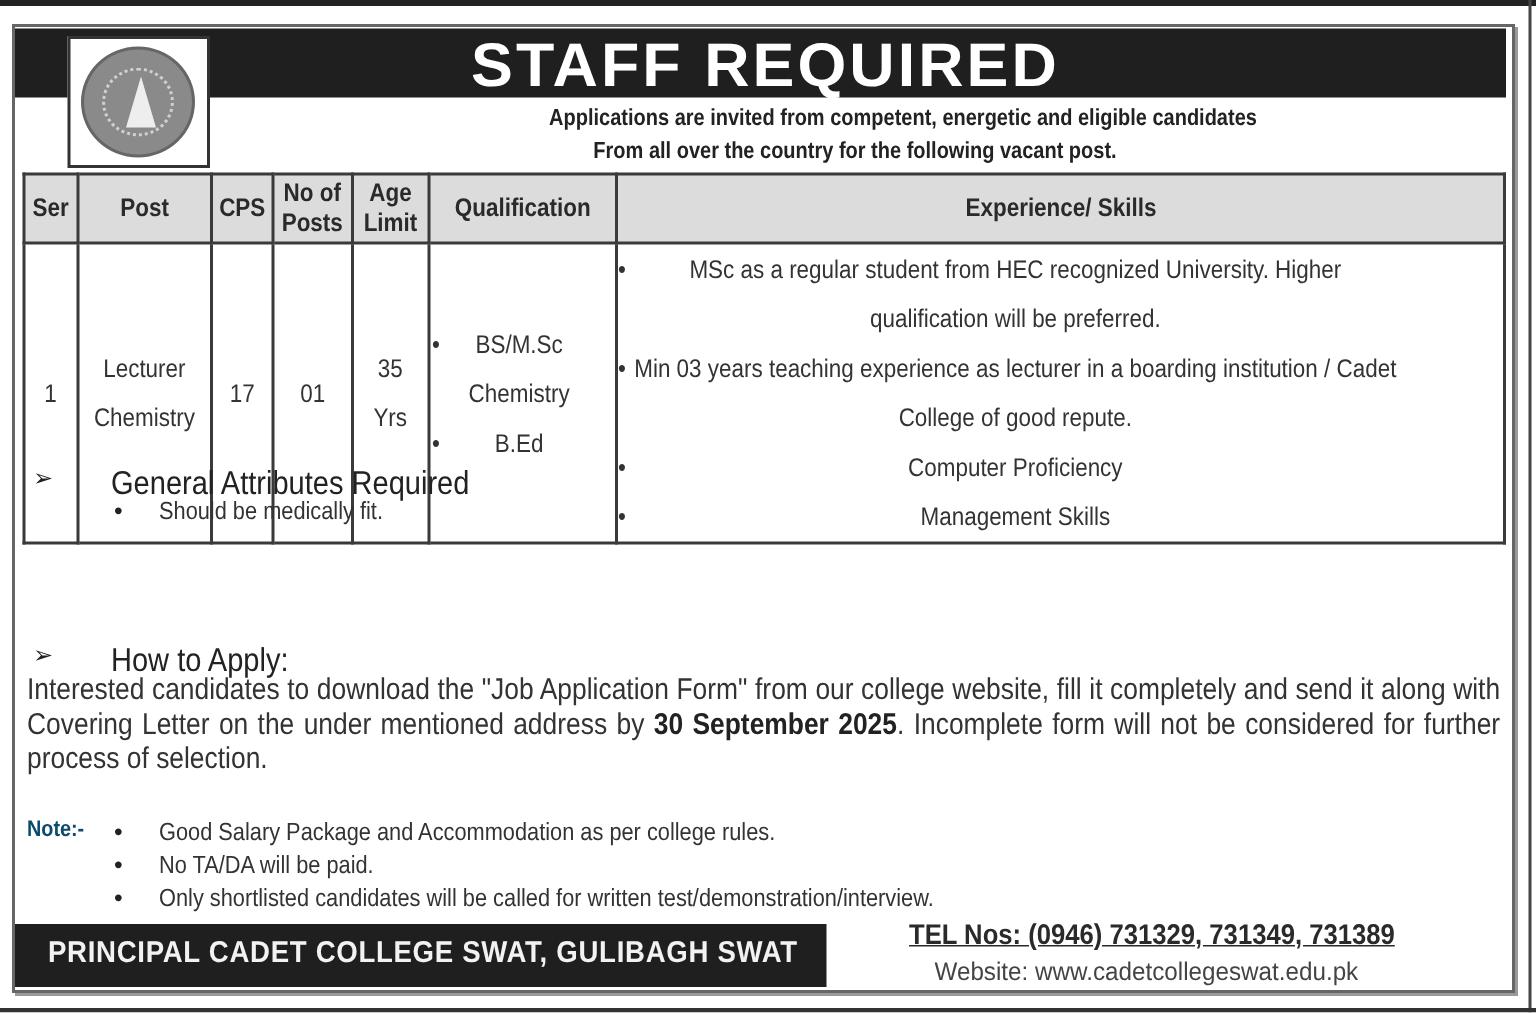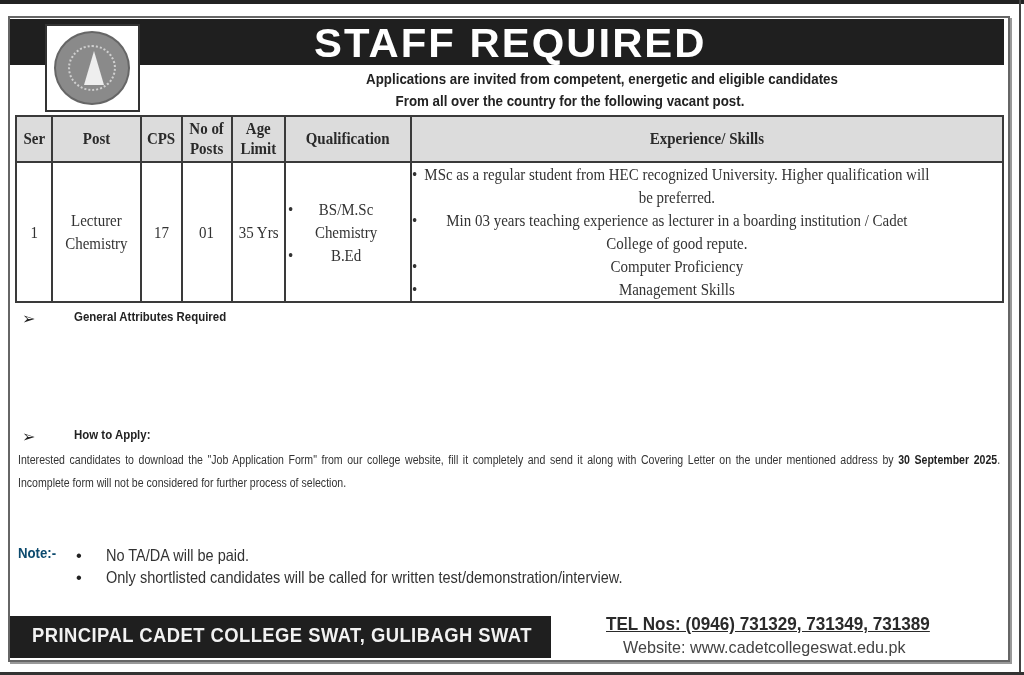--- a/index.html
+++ b/index.html
@@ -11,36 +11,36 @@
   .frame { position:absolute; left:8px; top:16px; width:998px; height:642px; border:2px solid #666; box-shadow:2px 2px 0 #999; background:#fff; }
   .header-bar { position:absolute; left:10px; top:19px; width:994px; height:46px; background:#1f1f1f; }
   .title { position:absolute; left:314px; top:18px; font-size:41px; font-weight:bold; color:#fff; letter-spacing:2px; transform:scaleX(1.02); transform-origin:left; line-height:50px; }
   .logo-box { position:absolute; left:45px; top:24px; width:91px; height:84px; background:#fff; border:2px solid #333; }
   .logo { position:absolute; left:7px; top:5px; width:76px; height:74px; border-radius:50%; background:#8a8a8a; border:2px solid #666; box-sizing:border-box; }
   .logo .inner { position:absolute; left:12px; top:12px; width:48px; height:46px; border-radius:50%; border:2px dotted #d0d0d0; box-sizing:border-box; }
   .logo .figure { position:absolute; left:28px; top:18px; width:0; height:0; border-left:10px solid transparent; border-right:10px solid transparent; border-bottom:34px solid #eee; }
   .intro { position:absolute; left:0; width:1024px; text-align:center; font-weight:bold; font-size:15.5px; color:#222; transform:scaleX(0.86); }
   .intro1 { top:70px; left:90px; }
   .intro2 { top:92px; left:58px; }
-  table.jobs { position:absolute; left:15px; top:115px; width:989px; border-collapse:collapse; font-size:17px;font-family:Liberation Serif, serif; }
+  table.jobs { position:absolute; left:15px; top:115px; width:989px; border-collapse:collapse; font-size:17px; }
   table.jobs th, table.jobs td { border:2px solid #3a3a3a; padding:0; text-align:center; vertical-align:middle; }
   table.jobs th { background:#dcdcdc; font-weight:bold; height:44px; line-height:20px; color:#2a2a2a; }
-  table.jobs td { height:138px; line-height:23px; color:#333; }
+  table.jobs td { height:138px; line-height:33px; color:#333; }
   .cond { display:inline-block; transform:scaleX(0.88); }
   td.qual { text-align:left; padding-left:8px;margin-left:32px; }
   td.exp { text-align:justify; padding:0 4px 0 6px; font-size:17px; line-height:24px; }
   td.exp ul, td.qual ul { margin:0; padding:0; list-style:none; }
   td.exp li, td.qual li { position:relative; padding-left:12px; }
   td.exp li::before, td.qual li::before { content:"•"; position:absolute; left:0; }
   .arrow { position:absolute; left:22px; font-size:16px; color:#222; }
-  .sec-title { position:absolute; left:74px; font-weight:bold; text-decoration:underline; font-size:13px; color:#222; }
+  .sec-title { position:absolute; left:74px; font-weight:normal; text-decoration:underline; font-size:22px; color:#222; }
   .bullets { position:absolute; left:70px; margin:0; padding:0; list-style:none; font-size:16.5px; line-height:22px; color:#333; }
   .bullets li { position:relative; padding-left:36px; }
   .bullets li::before { content:"•"; position:absolute; left:6px; color:#222; }
-  .para { position:absolute; left:18px; width:982px; font-size:12px; line-height:23px; text-align:justify; color:#333; }
+  .para { position:absolute; left:18px; width:982px; font-size:20px; line-height:23px; text-align:justify; color:#333; }
   .para b { color:#222; }
   .note-label { position:absolute; left:18px; top:544px; font-weight:bold; font-size:15px; color:#0c4a6e; }
   .footer-bar { position:absolute; left:10px; top:616px; width:541px; height:42px; background:#1f1f1f; }
   .footer-text { position:absolute; left:32px; top:624px; font-size:20px; font-weight:bold; color:#f2f2f2; letter-spacing:0.5px; transform:scaleX(0.92); transform-origin:left; }
   .tel { position:absolute; left:606px; top:613px; font-weight:bold; font-size:19px; text-decoration:underline; color:#2a2a2a; transform:scaleX(0.9); transform-origin:left; }
   .web { position:absolute; left:623px; top:638px; font-size:17px; color:#444; transform:scaleX(0.95); transform-origin:left; }
   .sq { transform:scaleX(0.88); transform-origin:left; display:inline-block; white-space:nowrap; }
 </style>
 </head>
 <body>
@@ -106,32 +106,34 @@
           <li>Management Skills</li>
         </ul>
       </td>
     </tr>
   </tbody>
 </table>
 
 <span class="arrow" style="top:309px;">➢</span>
 <div class="sec-title" style="top:309px;"><span class="sq">General Attributes Required</span></div>
 <ul class="bullets" style="top:330px;">
+  <li><span class="sq">Should be medically fit.</span></li>
 </ul>
 
 <span class="arrow" style="top:427px;">➢</span>
 <div class="sec-title" style="top:427px;"><span class="sq">How to Apply:</span></div>
 <div class="para" style="top:449px;">
   <div style="transform:scaleX(0.88); transform-origin:left; width:1116px; text-align:justify;">
     <span>Interested candidates to download the "Job Application Form" from our college website, fill it completely and send it along with Covering Letter on the under mentioned address by </span><b>30 September 2025</b><span>. Incomplete form will not be considered for further process of selection.</span>
   </div>
 </div>
 
 <div class="note-label"><span class="sq">Note:-</span></div>
 <ul class="bullets" style="top:544px;">
+  <li><span class="sq">Good Salary Package and Accommodation as per college rules.</span></li>
   <li><span class="sq">No TA/DA will be paid.</span></li>
   <li><span class="sq">Only shortlisted candidates will be called for written test/demonstration/interview.</span></li>
 </ul>
 
 <div class="footer-bar"></div>
 <div class="footer-text">PRINCIPAL CADET COLLEGE SWAT, GULIBAGH SWAT</div>
 <div class="tel">TEL Nos: (0946) 731329, 731349, 731389</div>
 <div class="web">Website: www.cadetcollegeswat.edu.pk</div>
 
 </body></html>

